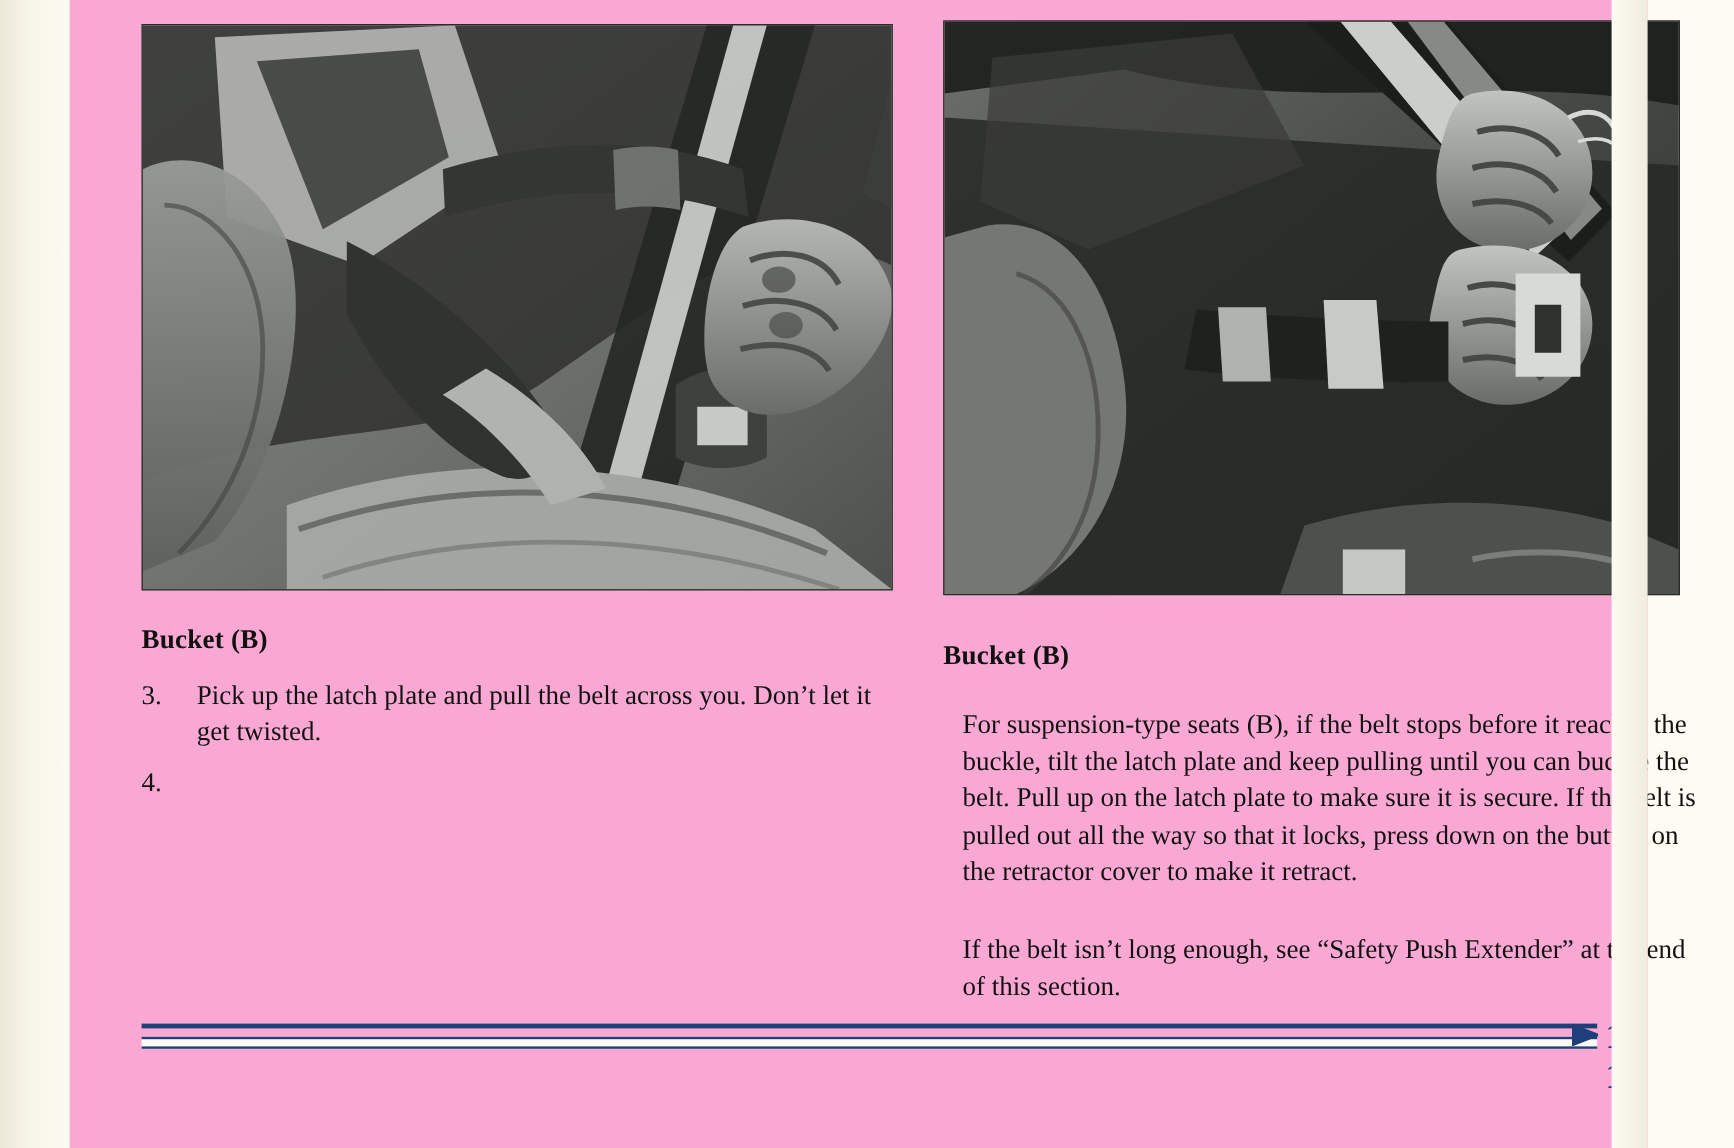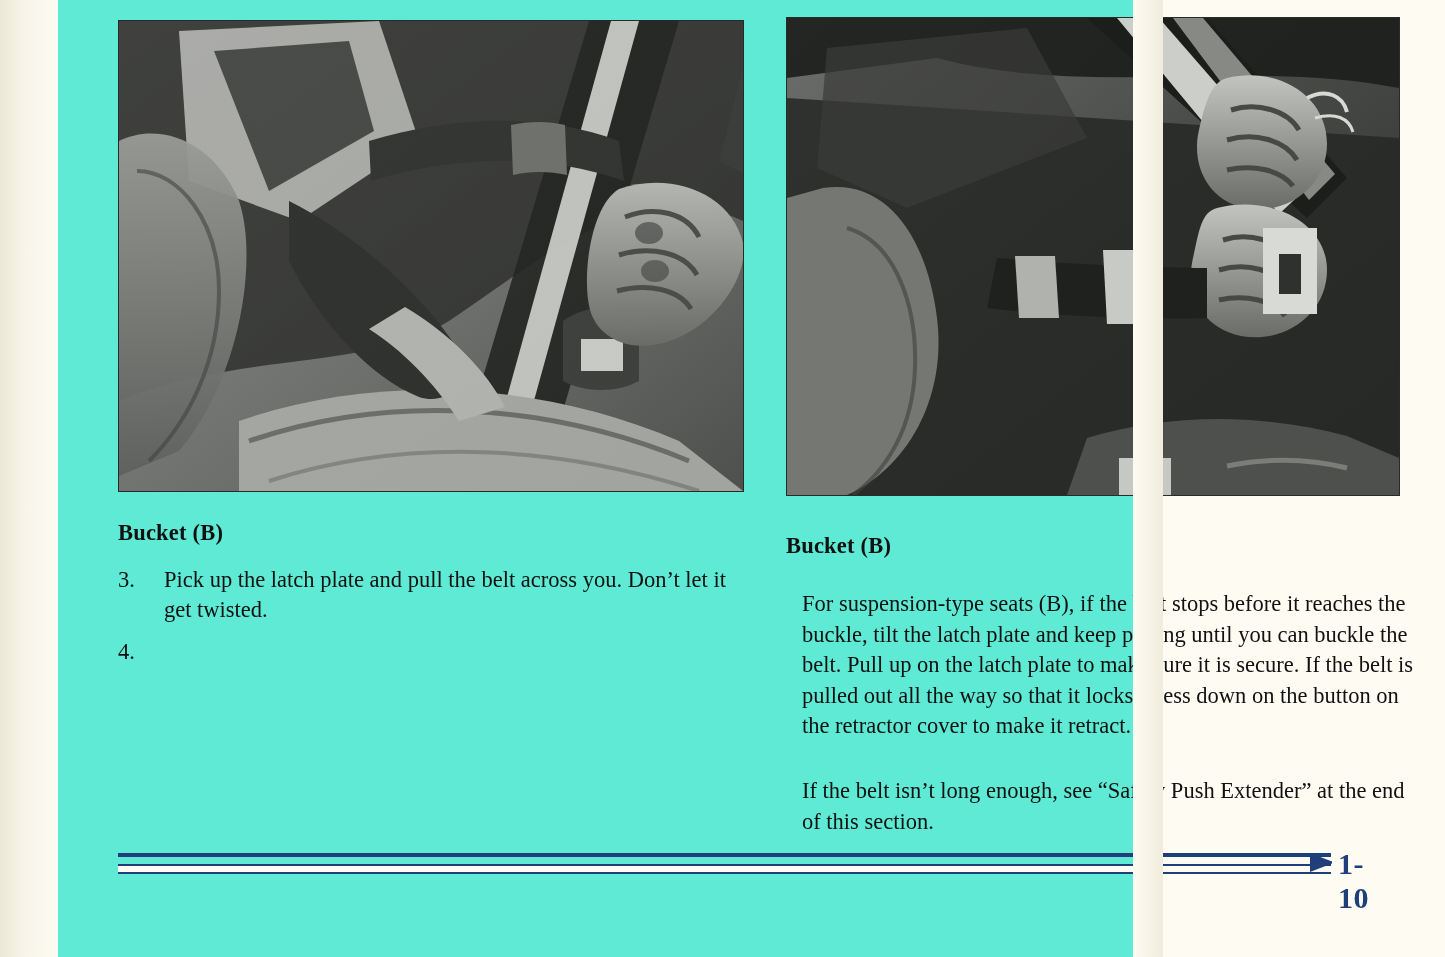--- a/index.html
+++ b/index.html
@@ -9,23 +9,23 @@
   body {
     width: 1445px;
     height: 957px;
     background: #fdfbf2;
     font-family: "Liberation Serif", serif;
     color: #111;
     overflow: hidden;
   }
   .page {
     position: relative;
-    width: 1163px;
+    width: 1373px;
     height: 957px;
-    background: #5eead4;
+    background: #f9a8d4;
     text-decoration: underline;
   }
   
   .page::before {
     content: "";
     position: absolute;
     left: 0; top: 0; bottom: 0;
     width: 58px;
     background: linear-gradient(to right, #ece8d8 0%, #f7f4e8 40%, #fdfbf2 100%);
     pointer-events: none;

